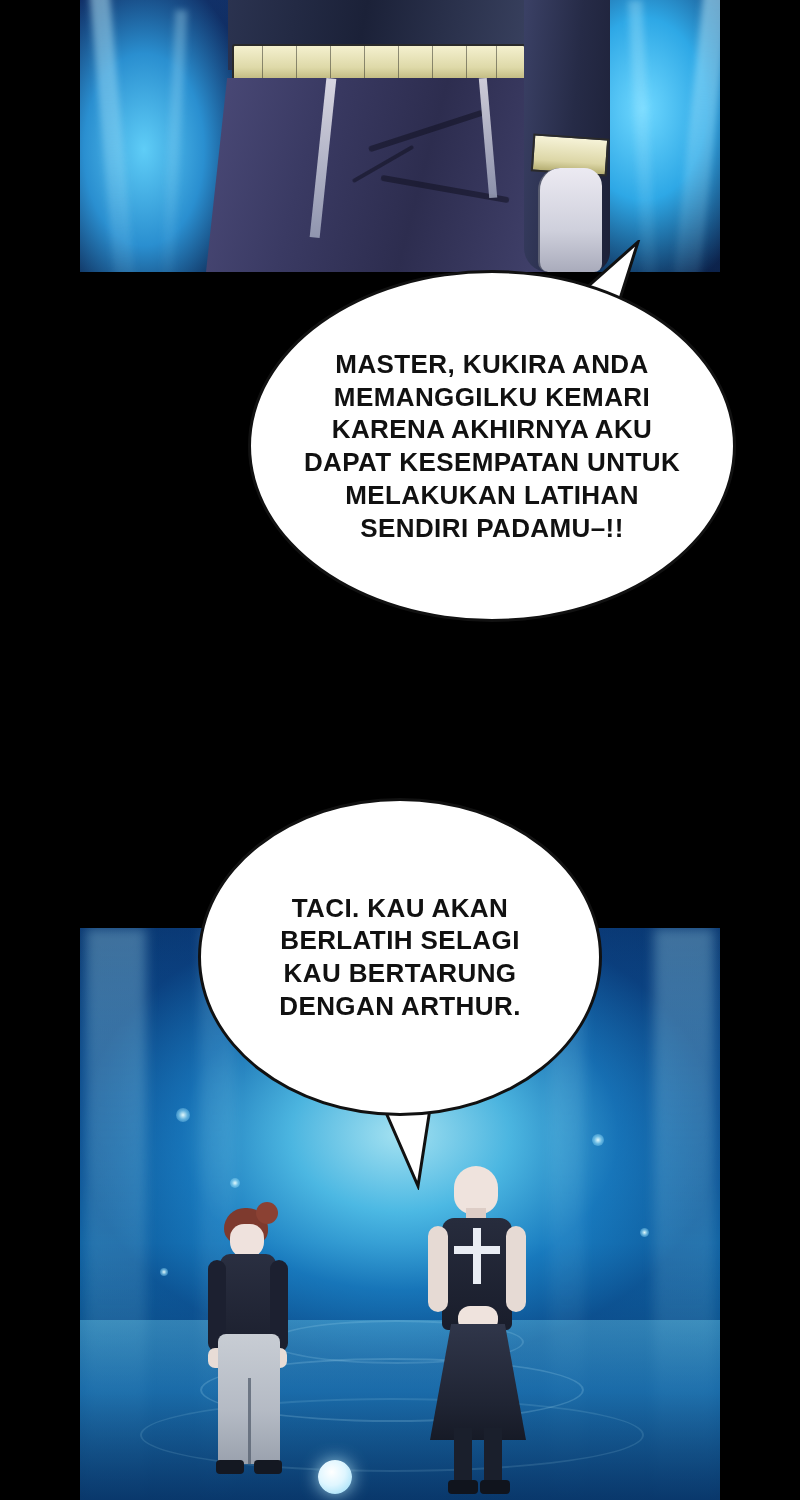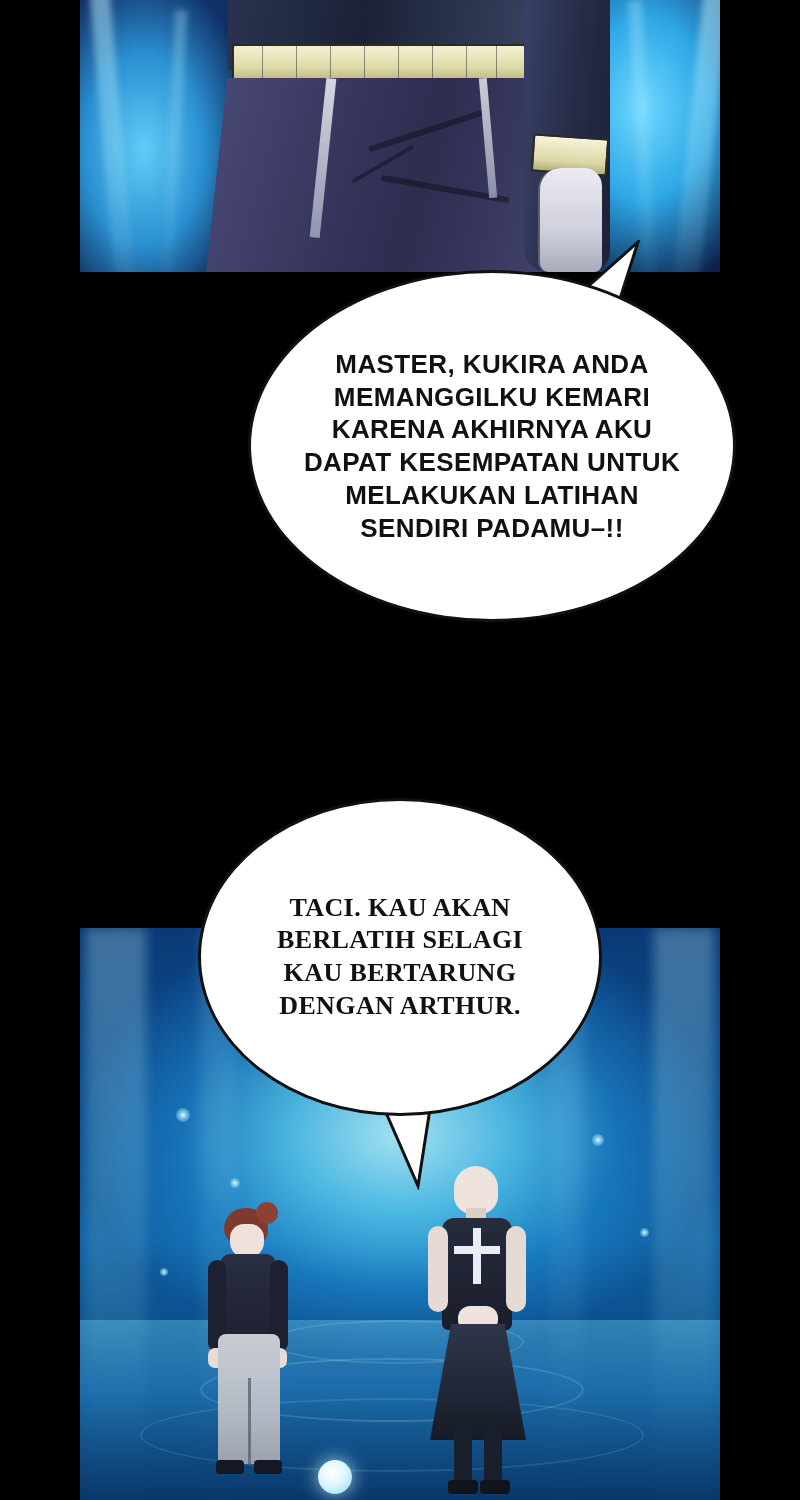--- a/index.html
+++ b/index.html
@@ -452,21 +452,21 @@
     height: 352px;
   }
   .bubble-1 .bubble-text { font-size: 26px; }
 
   .bubble-2 {
     left: 198px;
     top: 798px;
     width: 404px;
     height: 318px;
   }
-  .bubble-2 .bubble-text { font-size: 26px; font-family: Liberation Serif, serif; }
+  .bubble-2 .bubble-text { font-size: 26px; }
 
   
   .tail {
     position: absolute;
     z-index: 19;
   }
   .tail-1 {
     left: 560px;
     top: 240px;
     width: 100px;

